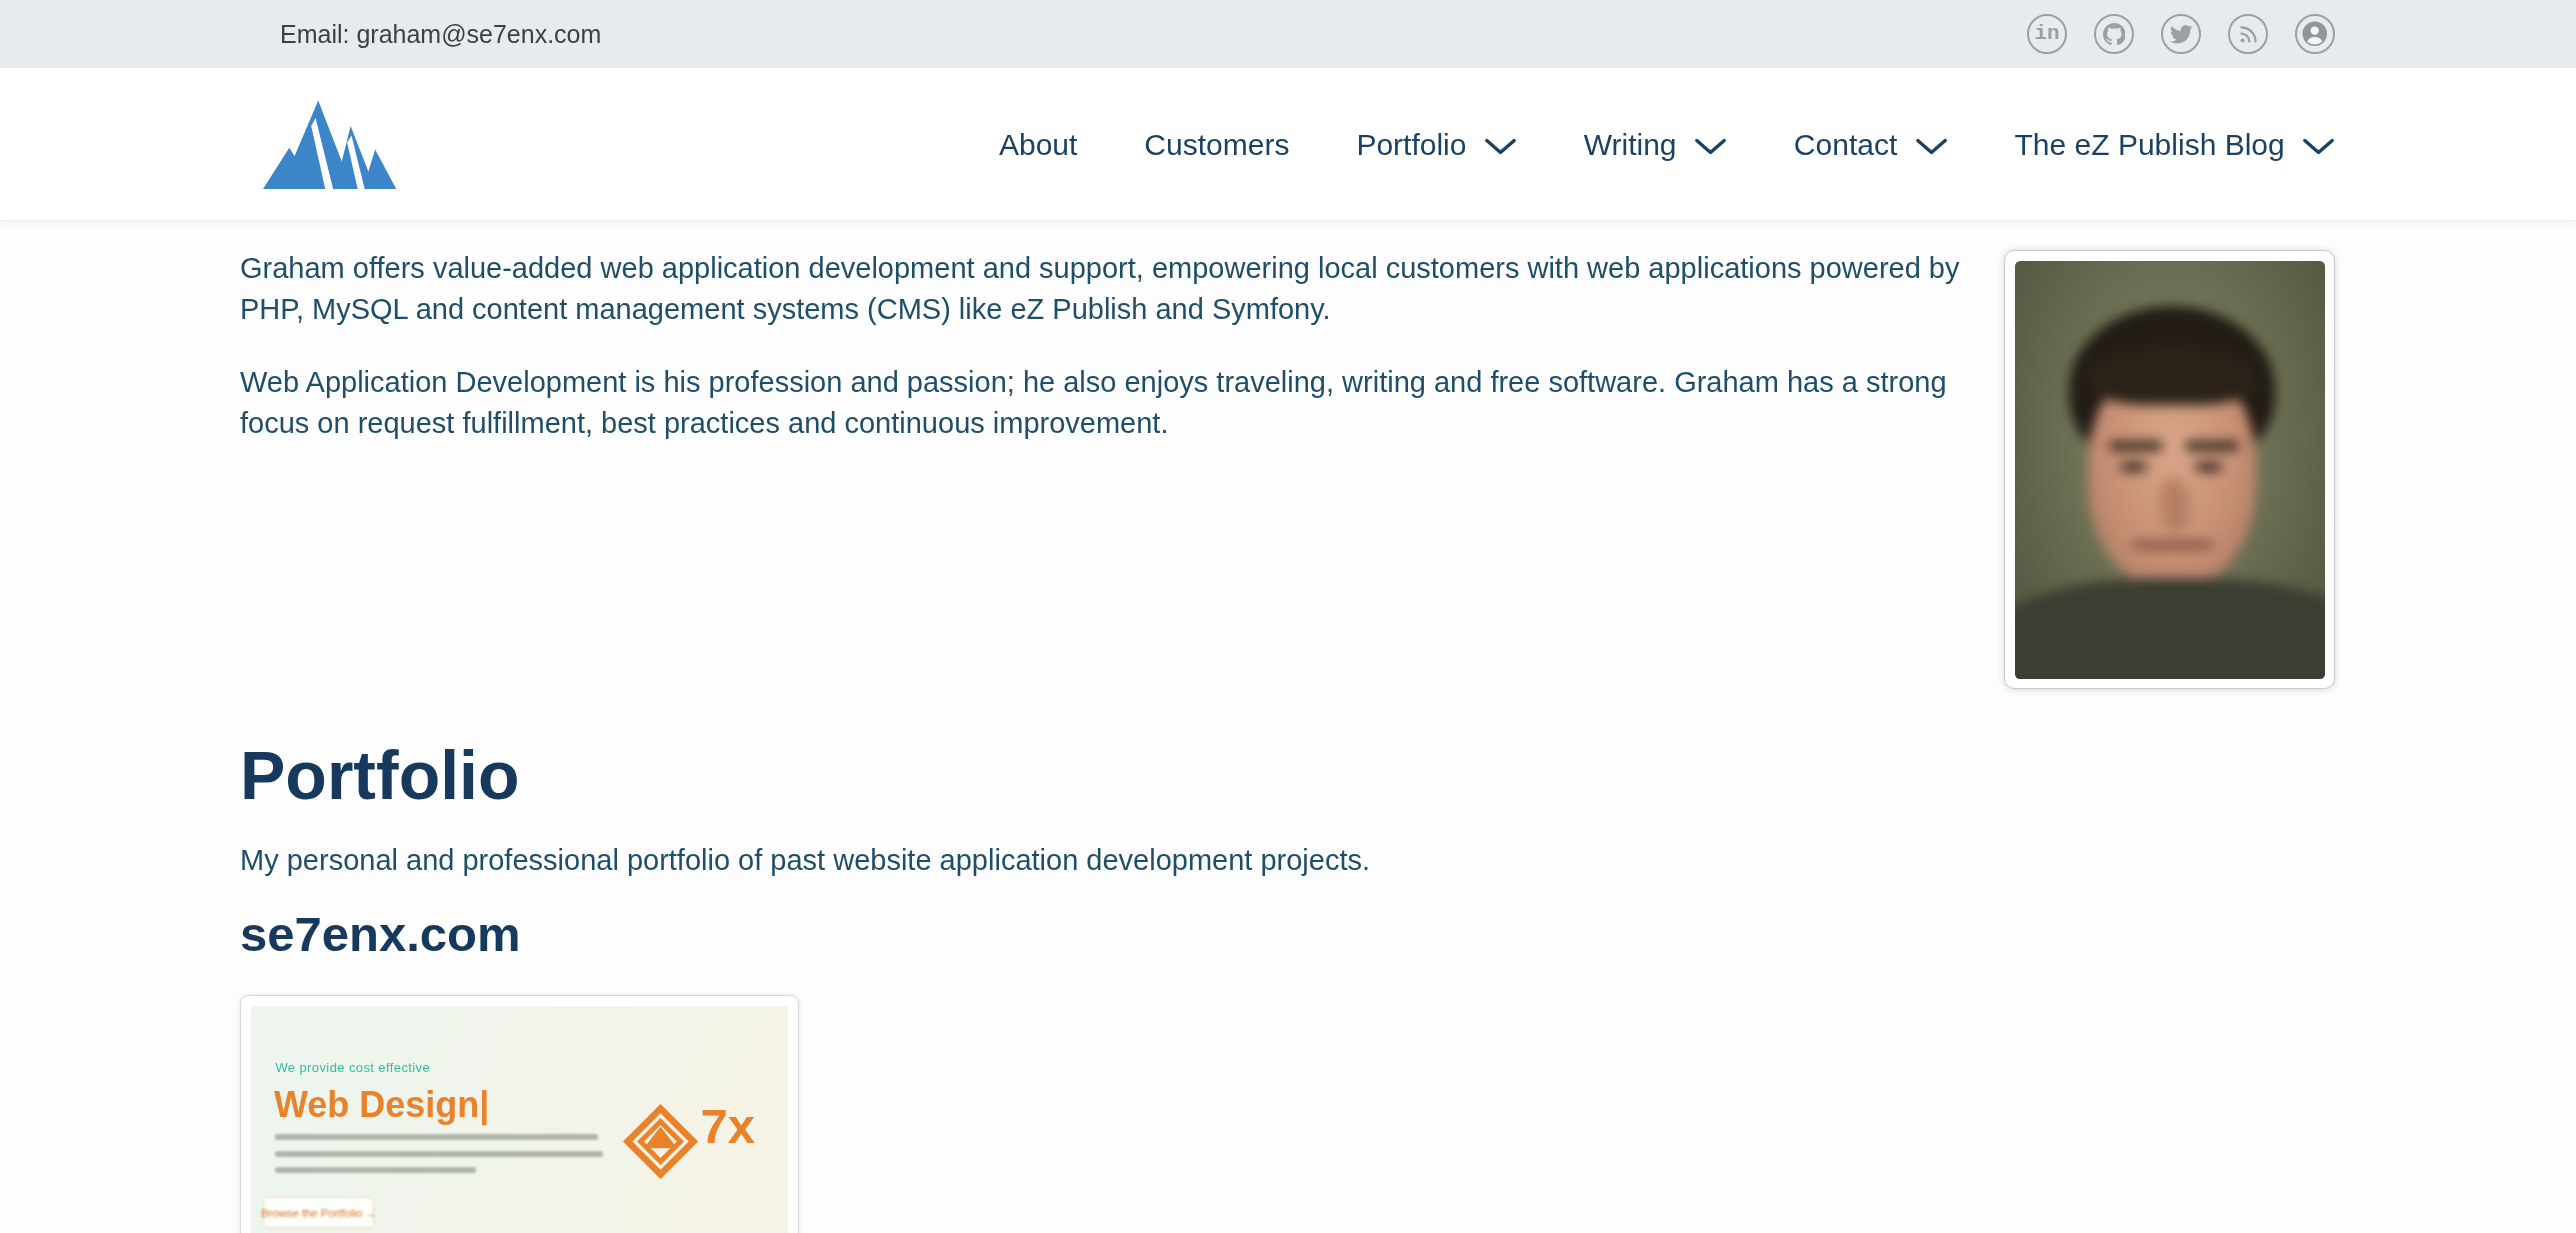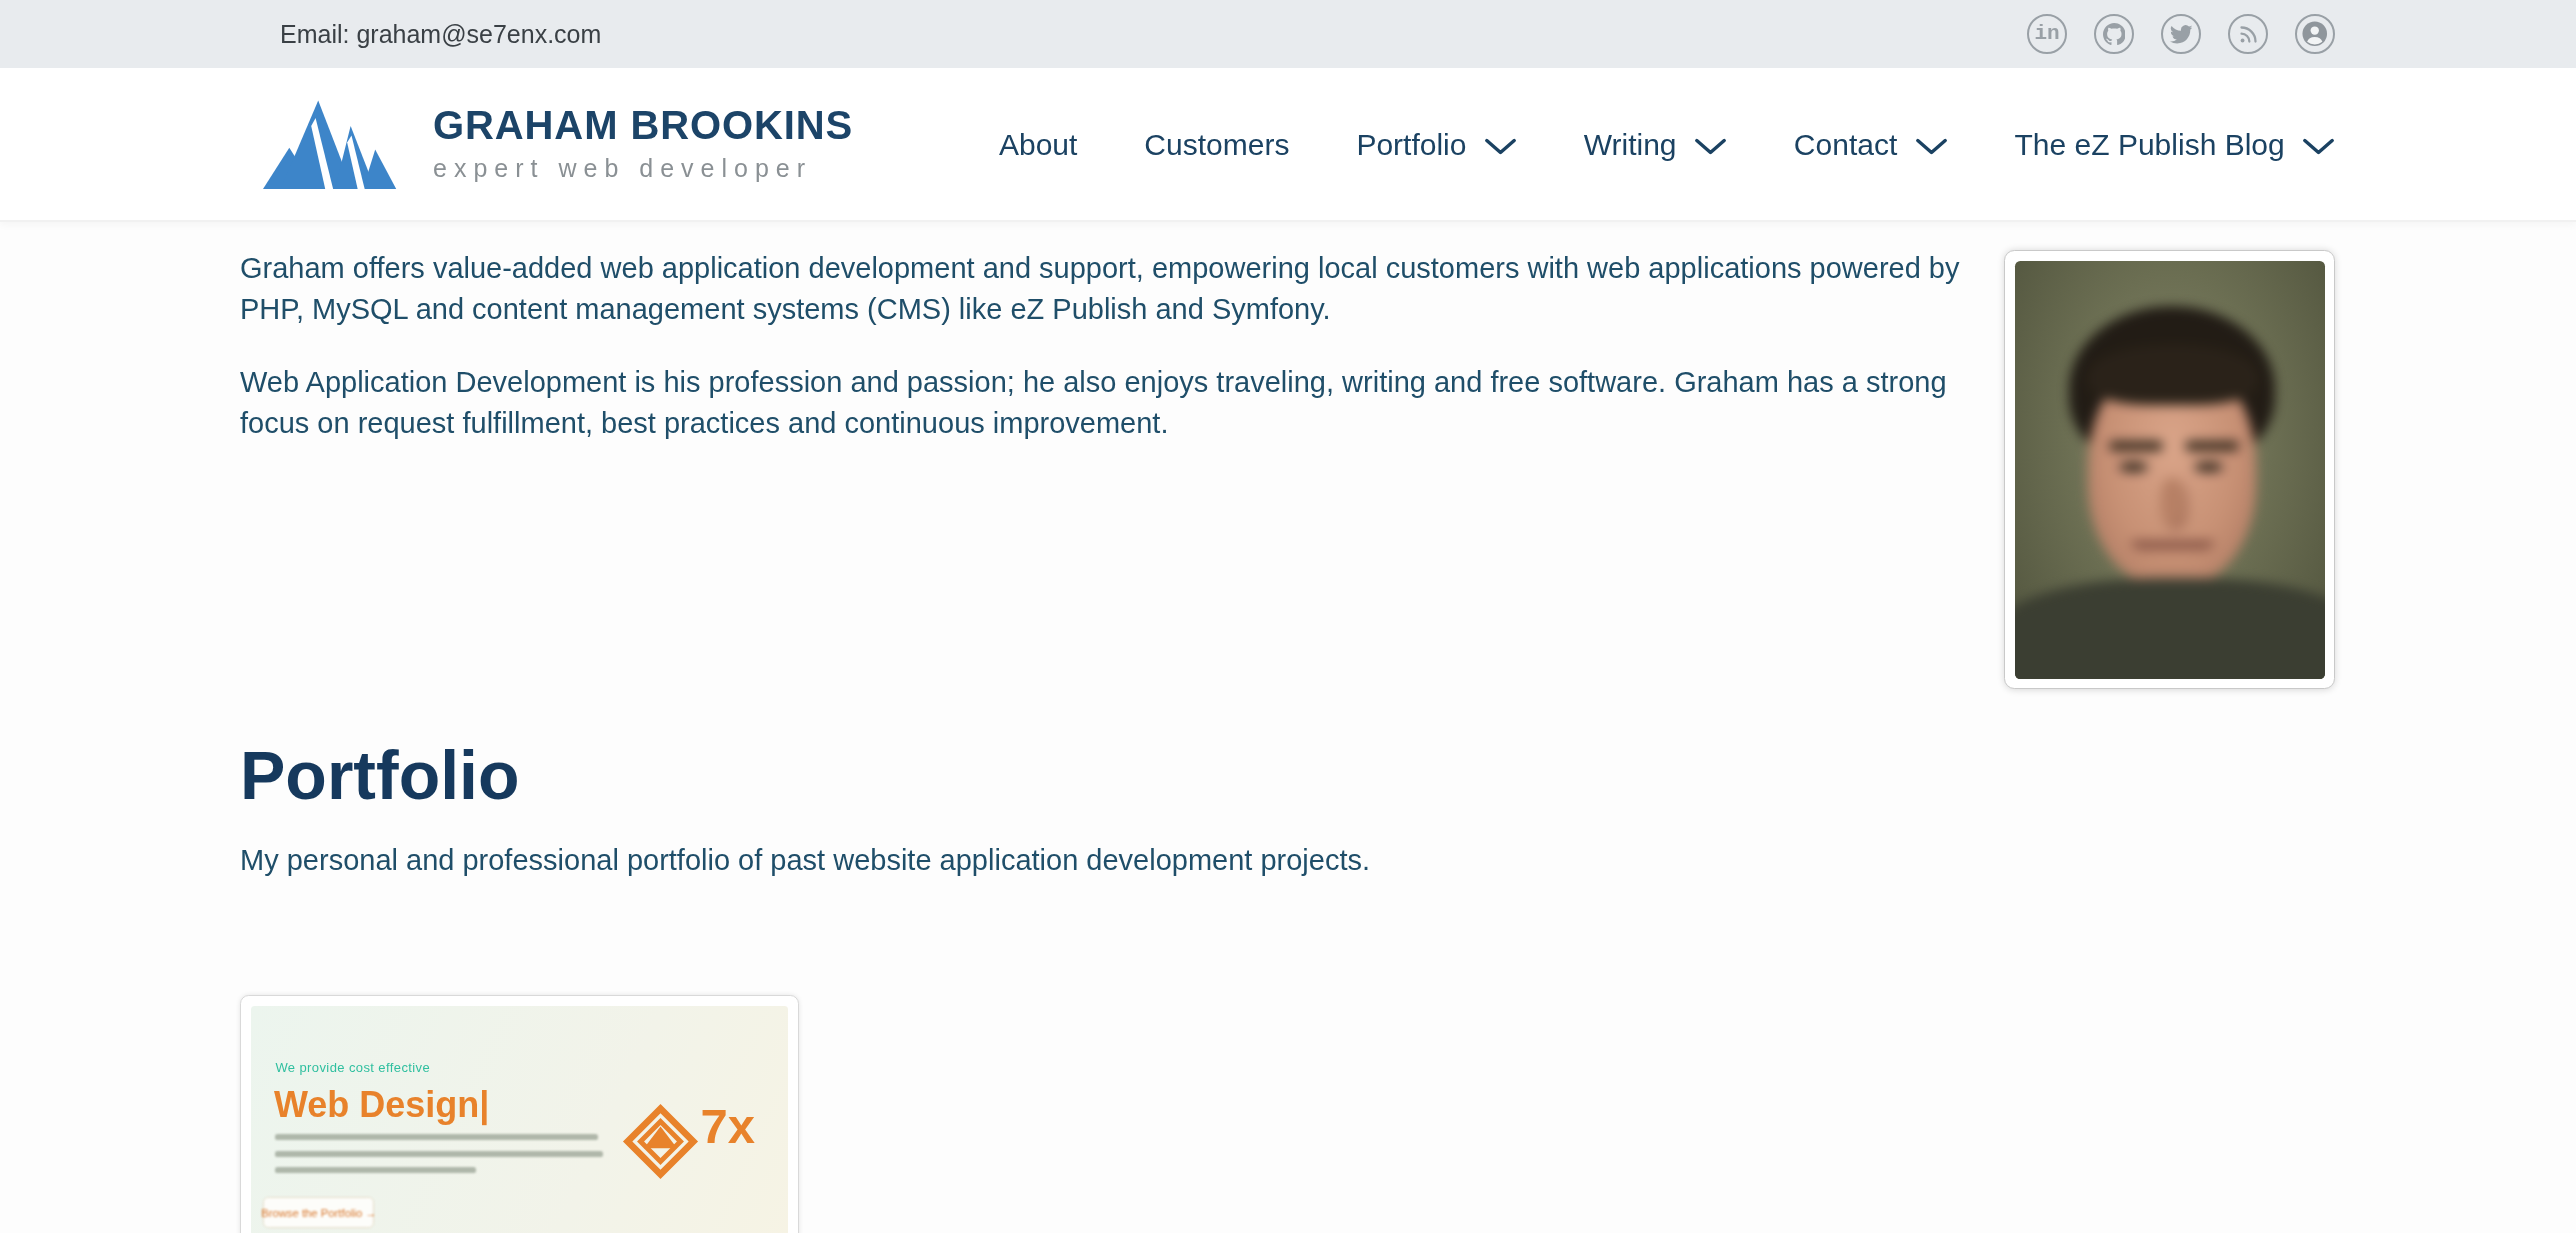--- a/index.html
+++ b/index.html
@@ -184,24 +184,20 @@
   <div class="header">
     <div class="brand">
       <svg class="brand-mountain" viewBox="0 0 170 105">
         <polygon points="0,105 30,58 44,80 36,105" fill="#3d85c9"></polygon>
         <polygon points="20,105 63,4 102,105" fill="#3d85c9"></polygon>
         <polygon points="82,105 100,33 128,105" fill="#3d85c9"></polygon>
         <polygon points="114,105 128,60 152,105" fill="#3d85c9"></polygon>
         <polygon points="55,33 60,24 80,105 71,105" fill="#ffffff"></polygon>
         <polygon points="96,52 101,44 116,105 108,105" fill="#ffffff"></polygon>
       </svg>
-      <div class="brand-text">
-        <div class="brand-name">GRAHAM BROOKINS</div>
-        <div class="brand-tagline">expert web developer</div>
-      </div>
     </div>
 
     <nav class="nav">
       <a class="nav-item">
         <span>About</span>
       </a>
       <a class="nav-item">
         <span>Customers</span>
       </a>
       <a class="nav-item">
@@ -248,20 +244,21 @@
         <div class="ph-mouth"></div>
         <div class="ph-neck"></div>
         <div class="ph-shirt"></div>
       </div>
     </div>
   </div>
 
   <h1 class="portfolio-title">Portfolio</h1>
   <p class="p-body portfolio-sub">My personal and professional portfolio of past website application development projects.</p>
 
+  <h2 class="project-name">se7enx.com</h2>
 
   <div class="thumb-card">
     <div class="thumb-inner">
       <div class="thumb-eyebrow">We provide cost effective</div>
       <div class="thumb-headline">Web Design|</div>
       <div class="thumb-lines">
         <div class="thumb-line tl1"></div>
         <div class="thumb-line tl2"></div>
         <div class="thumb-line tl3"></div>
       </div>

